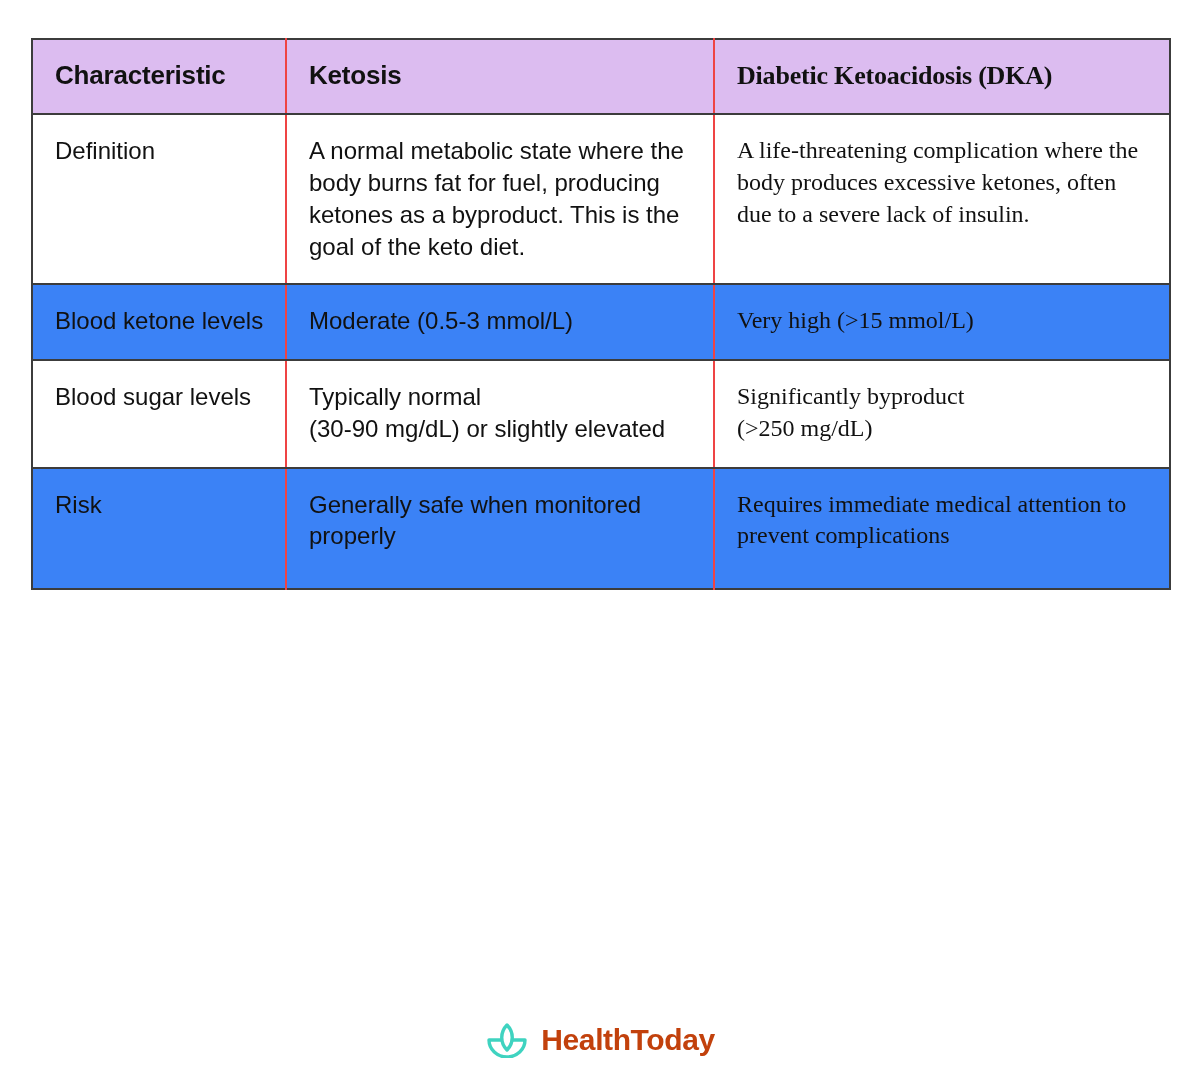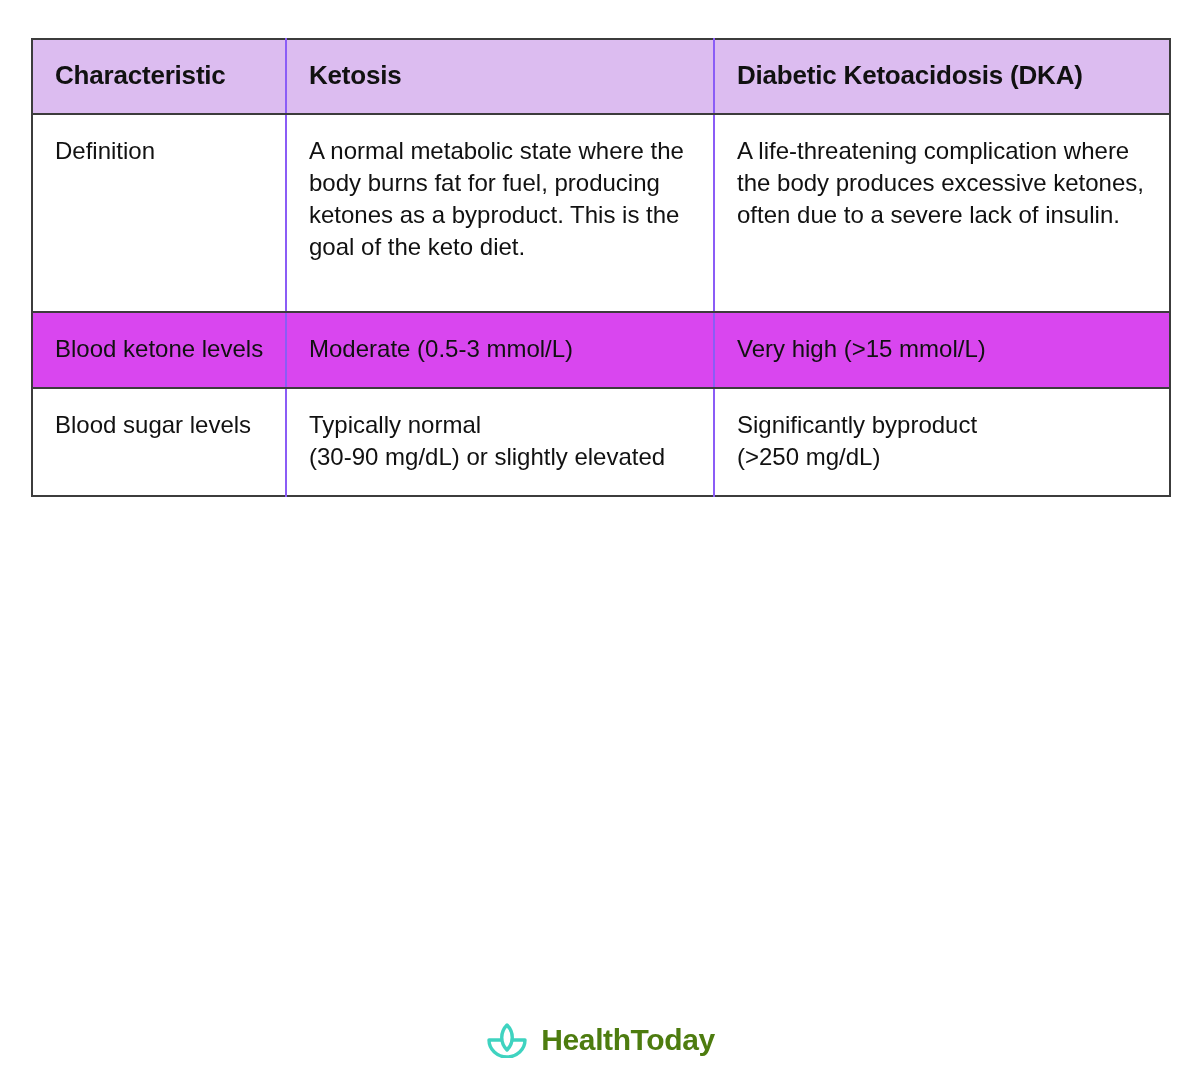--- a/index.html
+++ b/index.html
@@ -37,62 +37,62 @@
     table-layout: fixed;
     border: 2px solid #3c3c3c;
   }
 
   table.compare col.c1 { width: 254px; }
   table.compare col.c2 { width: 428px; }
   table.compare col.c3 { width: 456px; }
 
   table.compare th,
   table.compare td {
-    border-right: 2px solid #8b5cf6;
+    border-right: 2px solid #ef4444;
     border-bottom: 2px solid #3c3c3c;
     vertical-align: top;
     text-align: left;
     padding: 20px 22px 22px 22px;
   }
   table.compare th:last-child,
-  table.compare td:last-child { border-right: none; }
+  table.compare td:last-child { border-right: none; font-family: Liberation Serif, serif; }
   table.compare tr:last-child td { border-bottom: none; }
 
   
   thead tr { background: #dcbcf0; }
   thead th {
     font-size: 26px;
     font-weight: 700;
     line-height: 1.2;
     color: #111111;
     letter-spacing: -0.2px;
     padding-top: 24px;
     padding-bottom: 26px;
     white-space: nowrap;
   }
 
   
   tbody tr { background: #ffffff; }
-  tbody tr.shaded { background: #d946ef; }
+  tbody tr.shaded { background: #3b82f6; }
 
   tbody td {
     font-size: 24px;
     line-height: 1.33;
     color: #111111;
     font-weight: 400;
   }
 
   tbody td.label-cell {
     padding-right: 12px;
   }
 
   .cell-line { display: block; }
 
   
-  tbody tr.r-definition td { padding-bottom: 48px; }
+  tbody tr.r-definition td { padding-bottom: 20px; }
   tbody tr.r-risk td { padding-bottom: 36px; }
 
   
   .brand {
     position: absolute;
     left: 0;
     top: 1022px;
     width: 1200px;
     display: flex;
     align-items: center;
@@ -101,21 +101,21 @@
   }
   .brand-mark {
     display: block;
     width: 44px;
     height: 36px;
   }
   .brand-name {
     font-size: 30px;
     font-weight: 700;
     letter-spacing: -0.4px;
-    color: #4d7c0f;
+    color: #c2410c;
     line-height: 1;
     white-space: nowrap;
   }
 </style>
 </head>
 <body>
 
 <div class="page">
 
   <div class="table-wrap">
@@ -155,20 +155,25 @@
             <span class="cell-line">(30-90 mg/dL) or slightly elevated</span>
           </td>
           <td>
             <span class="cell-line">Significantly byproduct</span>
             <span class="cell-line">(&gt;250 mg/dL)</span>
           </td>
         </tr>
 
 
 
+        <tr class="shaded r-risk">
+          <td class="label-cell">Risk</td>
+          <td>Generally safe when monitored properly</td>
+          <td>Requires immediate medical attention to prevent complications</td>
+        </tr>
 
       </tbody>
     </table>
   </div>
 
   <div class="brand">
     <svg class="brand-mark" viewBox="0 0 44 36" aria-hidden="true">
 
       <path d="M4 18 H40 A18 17 0 0 1 4 18 Z" fill="none" stroke="#3fd3c0" stroke-width="3.4" stroke-linejoin="round"></path>
 

